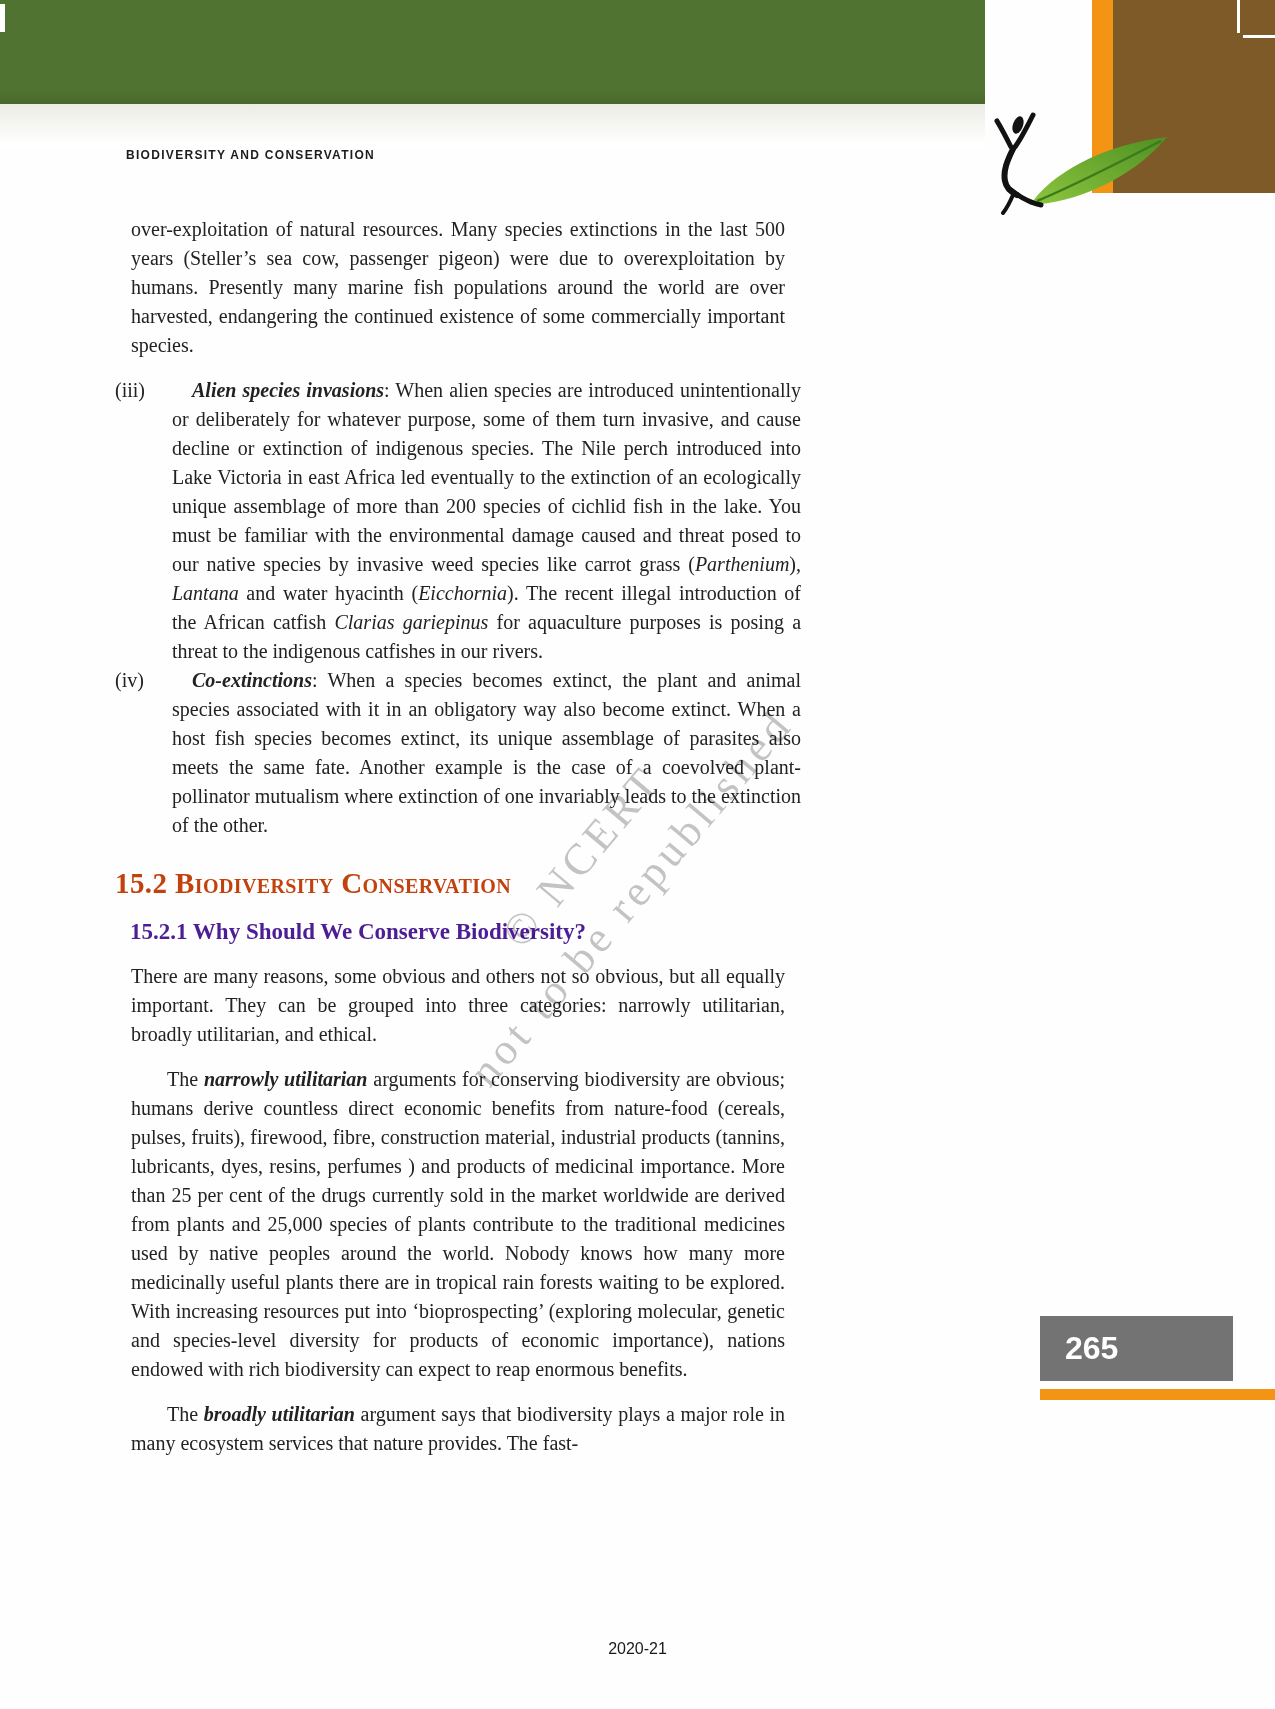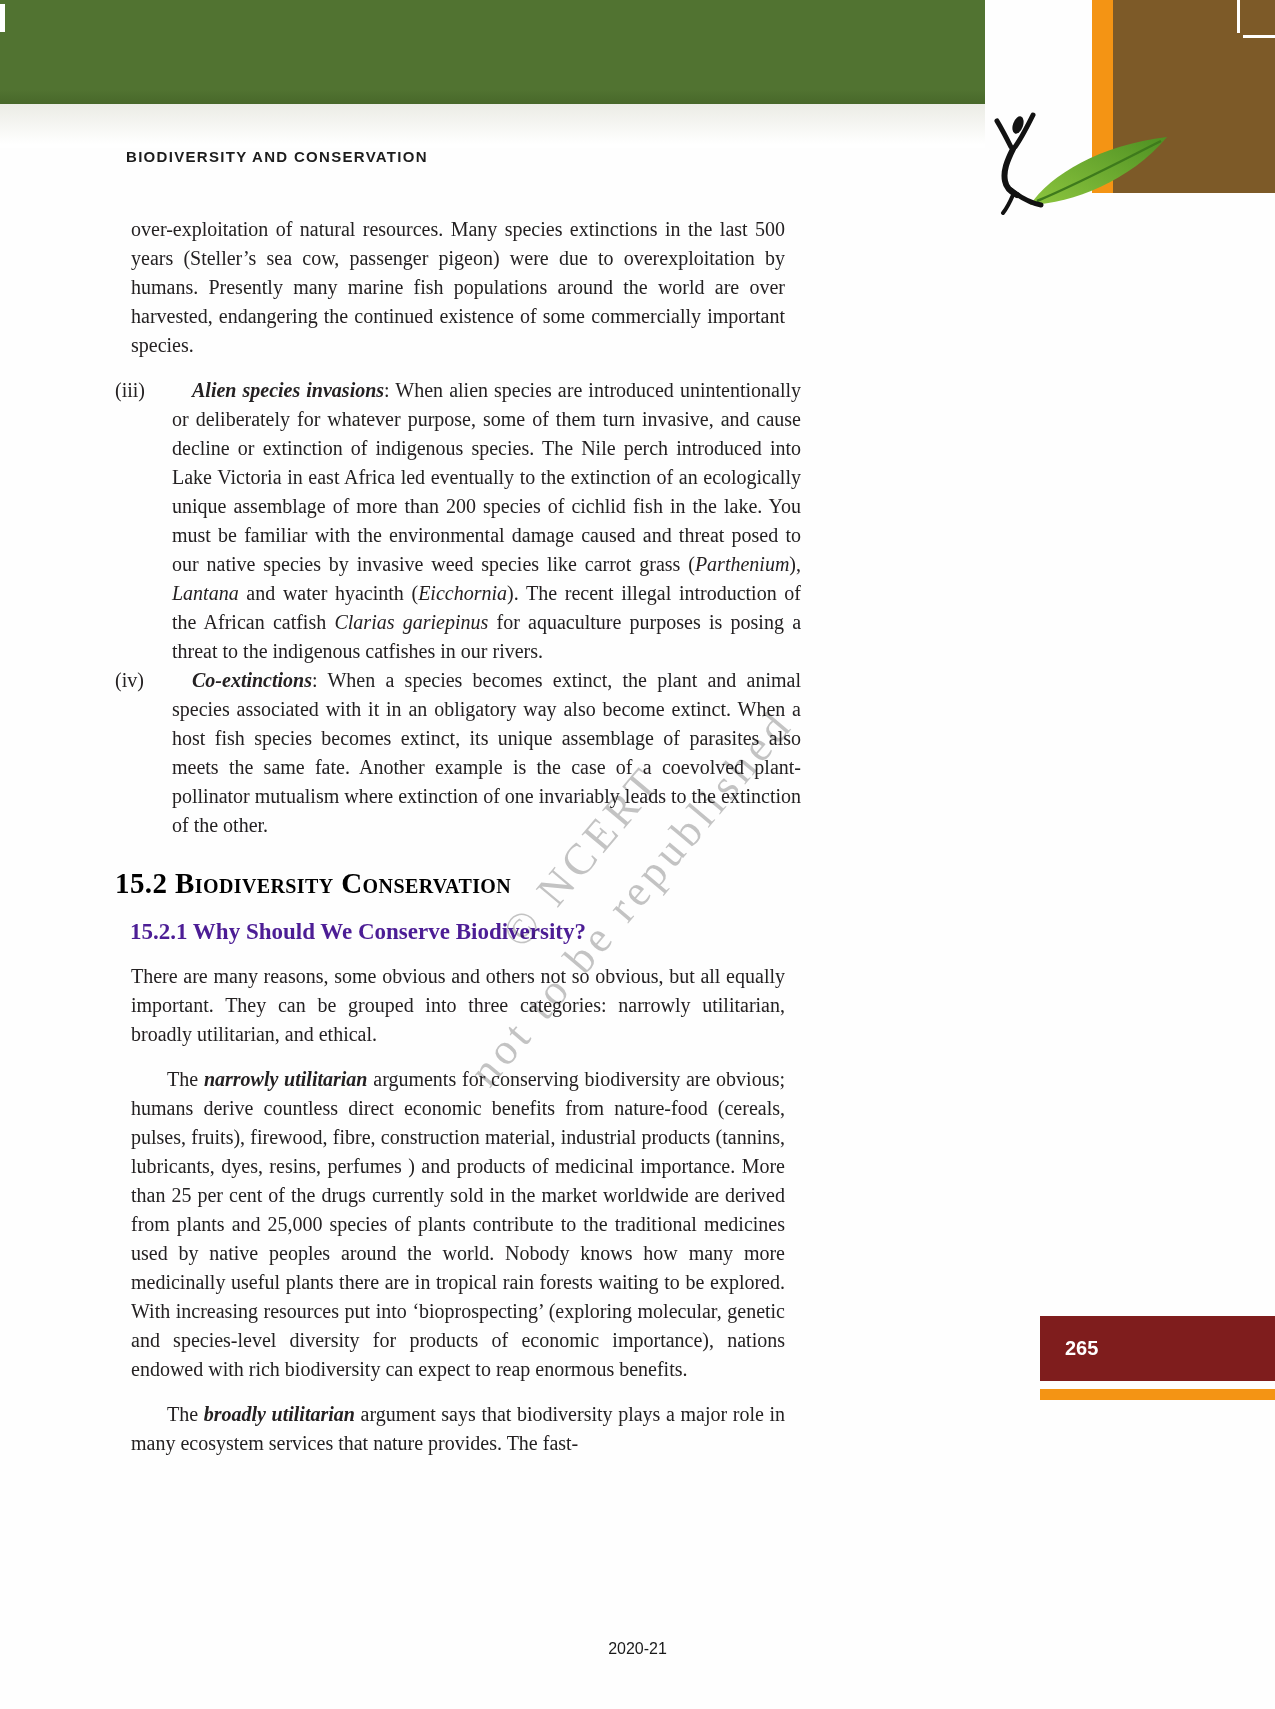--- a/index.html
+++ b/index.html
@@ -14,46 +14,46 @@
   .notch-tl{position:absolute;left:0;top:4px;width:5px;height:28px;background:#fff;}
   .stripe-orange{position:absolute;left:1092px;top:0;width:21px;height:193px;background:#f49414;}
   .band-brown{position:absolute;left:1113px;top:0;width:162px;height:193px;background:#7d5a28;}
   .corner-v{position:absolute;left:1237px;top:0;width:3px;height:33px;background:#fff;}
   .corner-h{position:absolute;left:1243px;top:35px;width:32px;height:3px;background:#fff;}
   .logo{position:absolute;left:975px;top:95px;width:200px;height:120px;}
 
   
   .running-head{position:absolute;left:126px;top:148px;
                 font-family:"Liberation Sans",sans-serif;font-weight:700;
-                font-size:15px;letter-spacing:1.3px;color:#1c1c1c;}
+                font-size:12px;letter-spacing:1.3px;color:#1c1c1c;}
 
   
   .content{position:absolute;left:115px;top:199px;width:686px;
            font-size:20px;line-height:29px;text-align:justify;z-index:1;}
   .content p{margin:16px;}
   .content .ind{text-indent:36px;}
   .li{position:relative;padding-left:57px;}
   .li-marker{position:absolute;left:0;top:0;}
   .b{font-weight:bold;font-style:italic;}
   .i{font-style:italic;}
   .bi{font-weight:bold;font-style:italic;margin-left:20px;}
-  h2.sec{margin:26px 0 12px 0;font-size:29px;font-weight:bold;color:#000000;
+  h2.sec{margin:26px 0 12px 0;font-size:29px;font-weight:bold;color:#c2410c;
          font-variant:small-caps;letter-spacing:.4px;line-height:34px;}
   h3.subsec{margin:18px 0 13px 15px;font-size:23px;font-weight:bold;color:#4c1d95;line-height:28px;}
 
   
   .watermark{position:absolute;left:330px;top:812px;width:560px;height:136px;
              transform:rotate(-50deg);text-align:center;z-index:5;
              color:#8a8a8a;opacity:.5;mix-blend-mode:multiply;pointer-events:none;}
   .wm-line{font-size:44px;line-height:64px;letter-spacing:5px;white-space:nowrap;}
 
   
-  .pagebox{position:absolute;left:1040px;top:1316px;width:235px;height:65px;background:#7f1d1d;
+  .pagebox{position:absolute;left:1040px;top:1316px;width:193px;height:65px;background:#737373;
            display:flex;align-items:center;box-sizing:border-box;padding-left:25px;
-           font-family:"Liberation Sans",sans-serif;font-weight:700;font-size:20px;color:#fff;z-index:2;}
+           font-family:"Liberation Sans",sans-serif;font-weight:700;font-size:32px;color:#fff;z-index:2;}
   .pagestripe{position:absolute;left:1040px;top:1389px;width:235px;height:11px;background:#f49414;}
 
   .footer{position:absolute;left:0;top:1640px;width:1275px;text-align:center;
           font-family:"Liberation Sans",sans-serif;font-size:16px;color:#1a1a1a;}
 </style>
 </head>
 <body>
 
 <div class="page">
 

